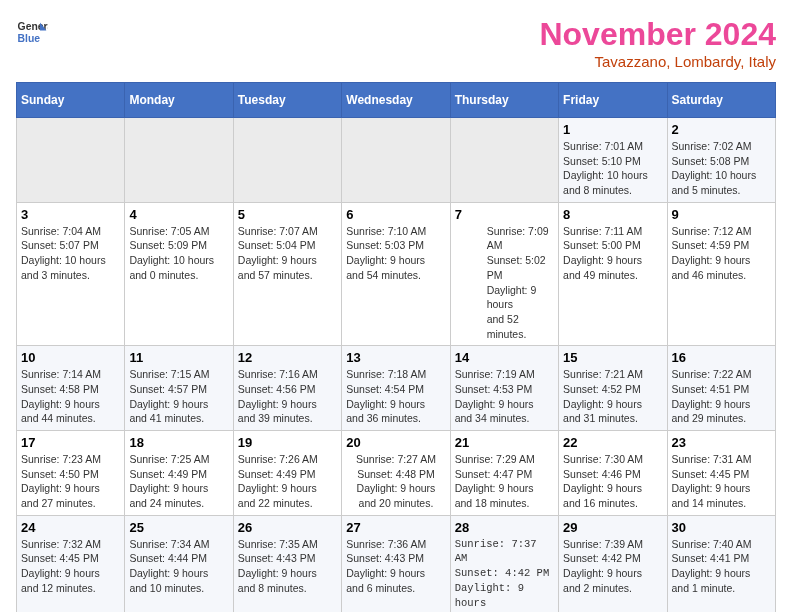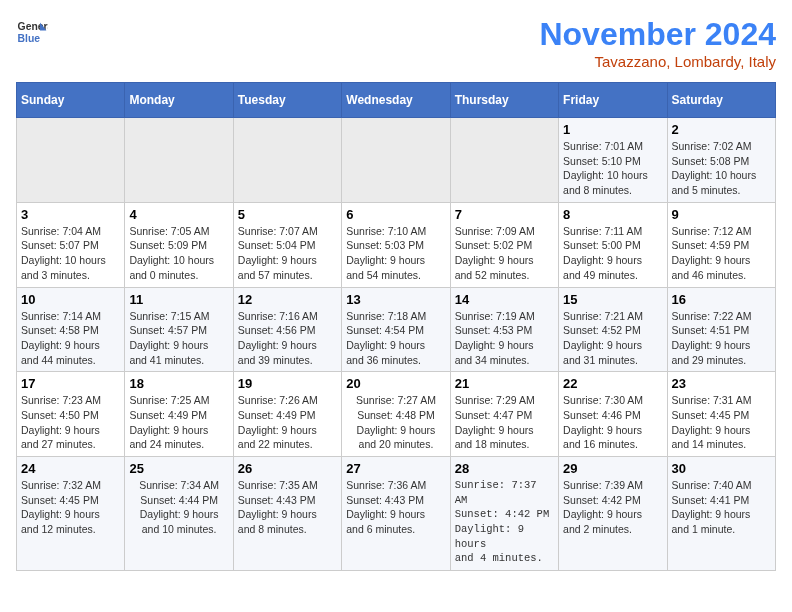--- a/index.html
+++ b/index.html
@@ -24,21 +24,21 @@
     .logo-icon {
       width: 32px;
       height: 32px;
     }
     .title-block {
       text-align: right;
     }
     .month-title {
       font-size: 32px;
       font-weight: bold;
-      color: #3b82f6;
+      color: #ec4899;
     }
     .location {
       font-size: 15px;
       color: #c2410c;
     }
     table {
       width: 100%;
       border-collapse: collapse;
       font-size: 11px;
     }
@@ -158,21 +158,21 @@
         </td>
         <td>
           <span class="day-num">6</span>
           <div class="day-info" style="white-space: pre-line;">Sunrise: 7:10 AM
 Sunset: 5:03 PM
 Daylight: 9 hours
 and 54 minutes.</div>
         </td>
         <td>
           <span class="day-num">7</span>
-          <div class="day-info" style="white-space: pre-line;">Sunrise: 7:09 AM
+          <div class="day-info" style="white-space: pre-line; margin-left: 32px;">Sunrise: 7:09 AM
 Sunset: 5:02 PM
 Daylight: 9 hours
 and 52 minutes.</div>
         </td>
         <td>
           <span class="day-num">8</span>
           <div class="day-info" style="white-space: pre-line;">Sunrise: 7:11 AM
 Sunset: 5:00 PM
 Daylight: 9 hours
 and 49 minutes.</div>
@@ -290,21 +290,21 @@
       <tr>
         <td>
           <span class="day-num">24</span>
           <div class="day-info" style="white-space: pre-line;">Sunrise: 7:32 AM
 Sunset: 4:45 PM
 Daylight: 9 hours
 and 12 minutes.</div>
         </td>
         <td>
           <span class="day-num">25</span>
-          <div class="day-info" style="white-space: pre-line; text-align: center;">Sunrise: 7:34 AM
+          <div class="day-info" style="white-space: pre-line;">Sunrise: 7:34 AM
 Sunset: 4:44 PM
 Daylight: 9 hours
 and 10 minutes.</div>
         </td>
         <td>
           <span class="day-num">26</span>
           <div class="day-info" style="white-space: pre-line;">Sunrise: 7:35 AM
 Sunset: 4:43 PM
 Daylight: 9 hours
 and 8 minutes.</div>

